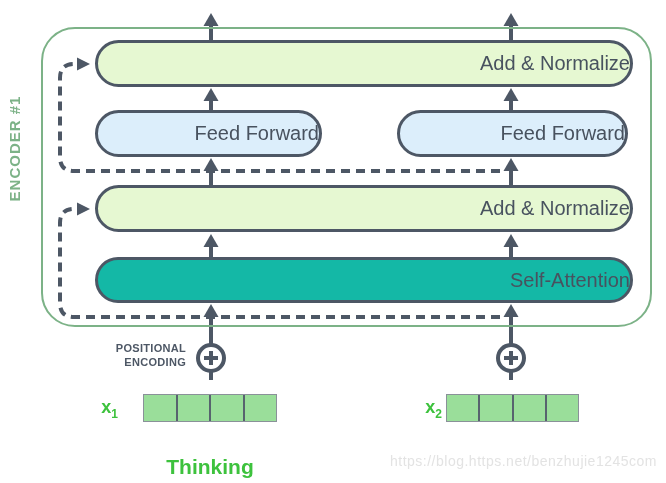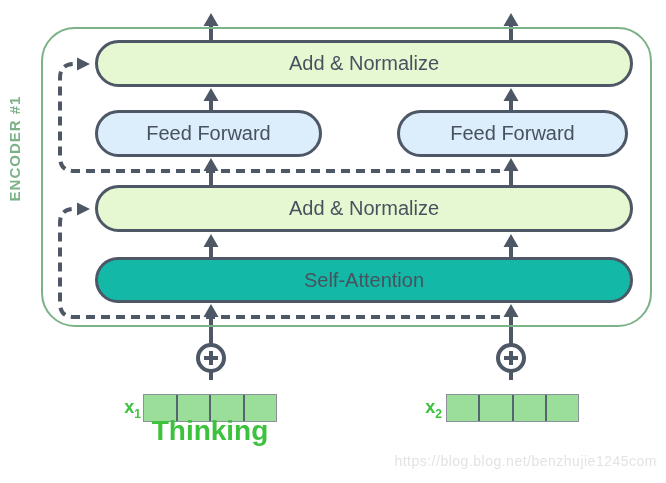--- a/index.html
+++ b/index.html
@@ -12,21 +12,21 @@
     position:absolute;left:41px;top:27px;width:611px;height:300px;
     border:2.5px solid #7cb287;border-radius:34px;box-sizing:border-box;
   }
   .encoder-label{
     position:absolute;left:-56px;top:140px;width:140px;text-align:center;
     transform:rotate(-90deg);color:#7cb287;font-weight:bold;font-size:15px;
     letter-spacing:1px;white-space:nowrap;
   }
   .layer-box{
     position:absolute;box-sizing:border-box;border:3.5px solid #4d5765;
-    border-radius:26px;display:flex;align-items:center;justify-content:center;
+    border-radius:26px;display:flex;align-items:center;justify-content:flex-end;
     font-size:20px;font-weight:500;color:#48525f;
   }
   .an-top{left:95px;top:40px;width:538px;height:47px;background:#e6f8d2;}
   .ff-left{left:95px;top:110px;width:227px;height:47px;background:#dceefb;}
   .ff-right{left:397px;top:110px;width:231px;height:47px;background:#dceefb;}
   .an-mid{left:95px;top:185px;width:538px;height:47px;background:#e6f8d2;}
   .sa{left:95px;top:257px;width:538px;height:46px;background:#14b8a6;}
   .pos-enc{
     position:absolute;left:88px;top:342px;width:98px;text-align:right;
     font-size:11px;line-height:13.5px;font-weight:bold;color:#4d5765;
@@ -37,26 +37,26 @@
     background:#9ade9a;border:1px solid #8a9199;box-sizing:border-box;
   }
   .bar-1{left:143px;width:134px;}
   .bar-2{left:446px;width:133px;}
   .cell{flex:1;border-right:2px solid #57636e;}
   .cell:last-child{border-right:none;}
   .x-label{
     position:absolute;top:397px;width:30px;text-align:right;
     color:#3dc23d;font-weight:bold;font-size:18px;
   }
-  .x-label-1{left:111px;}
+  .x-label-1{left:88px;}
   .x-label-2{left:412px;}
   .x-label sub{font-size:12px;}
   .word{
-    position:absolute;top:415px;text-align:center;
-    color:#3dc23d;font-weight:bold;font-size:28px;
+    position:absolute;top:455px;text-align:center;
+    color:#3dc23d;font-weight:bold;font-size:21px;
   }
   .word-1{left:143px;width:134px;}
   .word-2{left:446px;width:133px;}
   .watermark{
     position:absolute;right:9px;top:453px;font-size:14px;color:#e3e3e3;
     letter-spacing:0.5px;white-space:nowrap;
   }
 </style>
 </head>
 <body>
@@ -148,32 +148,36 @@
   <div class="layer-box ff-right">
     <span>Feed Forward</span>
   </div>
   <div class="layer-box an-mid">
     <span>Add &amp; Normalize</span>
   </div>
   <div class="layer-box sa">
     <span>Self-Attention</span>
   </div>
 
+  <div class="pos-enc">
+    <div>POSITIONAL</div>
+    <div>ENCODING</div>
+  </div>
 
   <div class="x-label x-label-1"><span>x</span><sub>1</sub></div>
   <div class="bar bar-1">
       <div class="cell"></div>
       <div class="cell"></div>
       <div class="cell"></div>
       <div class="cell"></div>
     </div>
   <div class="word word-1">Thinking</div>
 
   <div class="x-label x-label-2"><span>x</span><sub>2</sub></div>
   <div class="bar bar-2">
       <div class="cell"></div>
       <div class="cell"></div>
       <div class="cell"></div>
       <div class="cell"></div>
     </div>
 
-  <div class="watermark">https://blog.blog.net/benzhujie1245com</div>
+  <div class="watermark">https://blog.https.net/benzhujie1245com</div>
 </div>
 
 </body></html>

